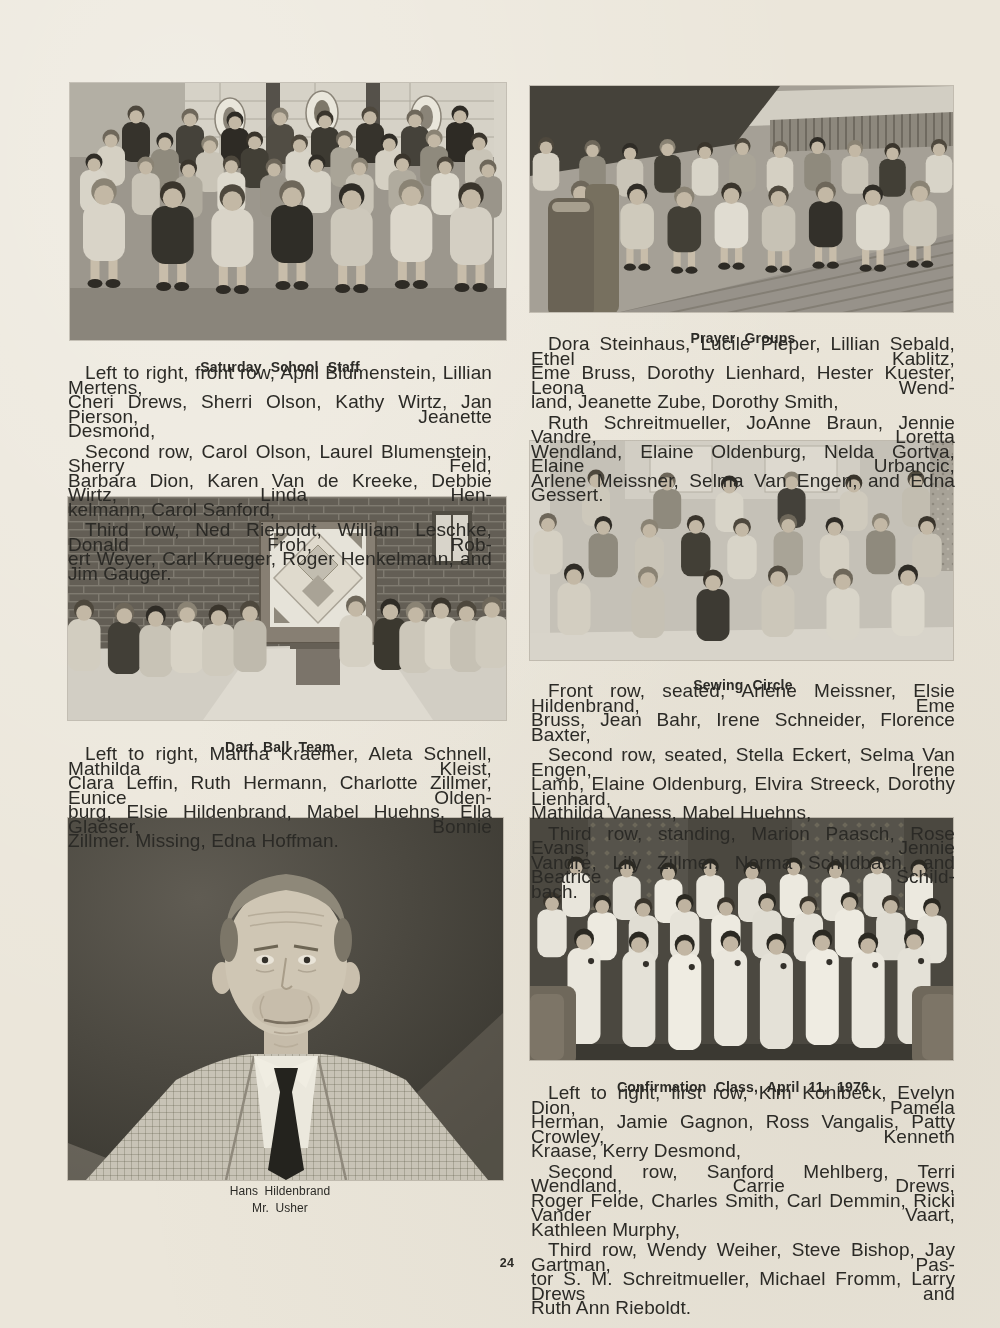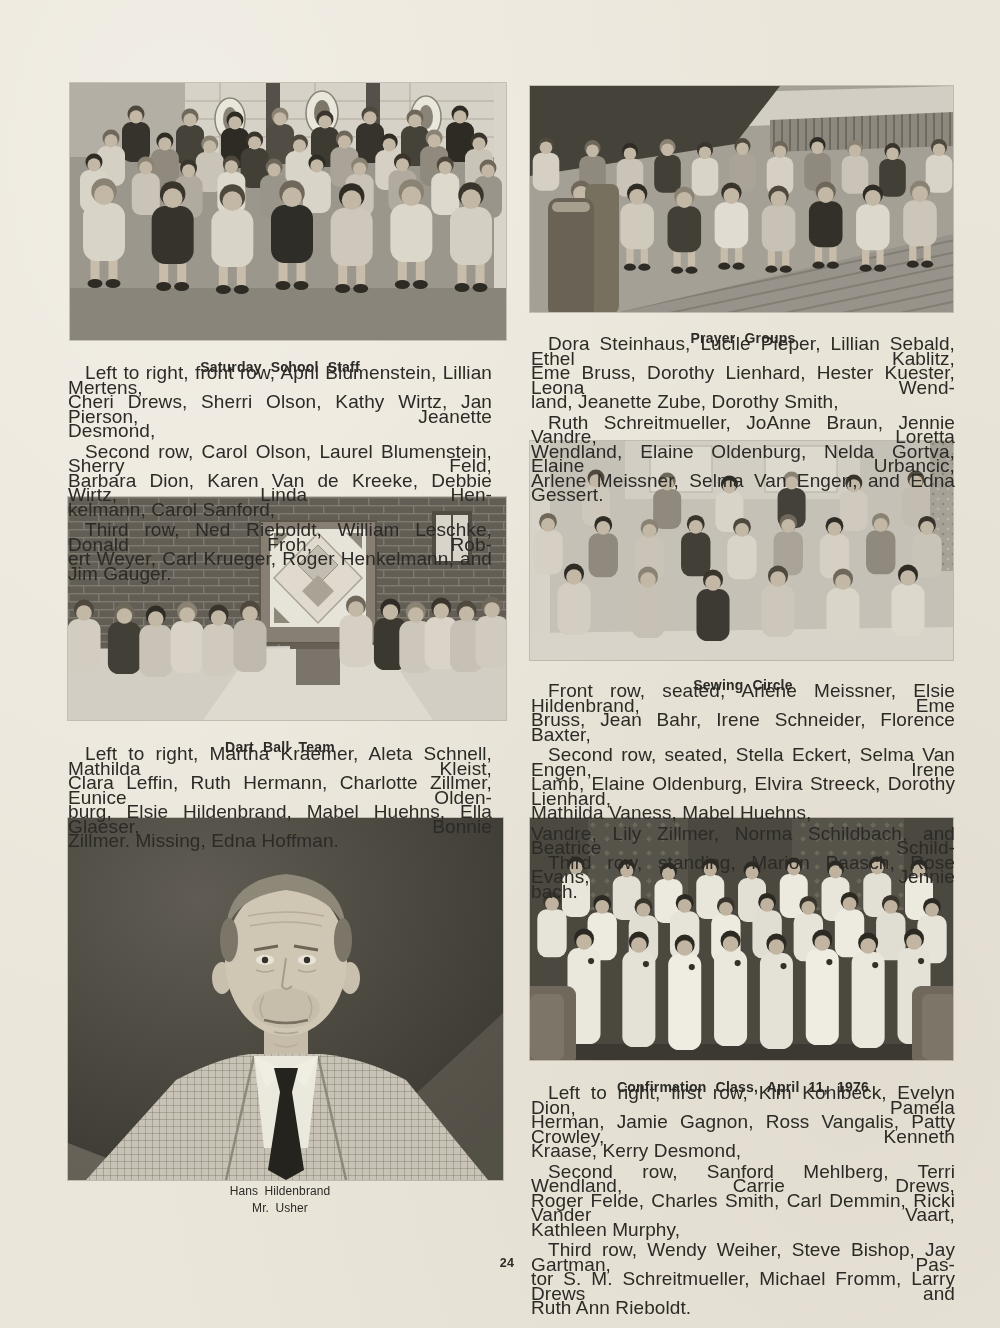--- a/index.html
+++ b/index.html
@@ -682,22 +682,22 @@
       <div class="cap-par">
         <div class="cap-line first">Front row, seated, Arlene Meissner, Elsie Hildenbrand, Eme</div>
         <div class="cap-line last">Bruss, Jean Bahr, Irene Schneider, Florence Baxter,</div>
       </div>
       <div class="cap-par">
         <div class="cap-line first">Second row, seated, Stella Eckert, Selma Van Engen, Irene</div>
         <div class="cap-line">Lamb, Elaine Oldenburg, Elvira Streeck, Dorothy Lienhard,</div>
         <div class="cap-line last">Mathilda Vaness, Mabel Huehns,</div>
       </div>
       <div class="cap-par">
+        <div class="cap-line first">Third row, standing, Marion Paasch, Rose Evans, Jennie</div>
         <div class="cap-line">Vandre, Lily Zillmer, Norma Schildbach, and Beatrice Schild-</div>
-        <div class="cap-line first">Third row, standing, Marion Paasch, Rose Evans, Jennie</div>
         <div class="cap-line last">bach.</div>
       </div>
     </div>
 
   <div class="center-cap" style="left:68px;top:1183px;">
       <div class="cap-line">Hans Hildenbrand</div>
       <div class="cap-line">Mr. Usher</div>
     </div>
 
   <h2 class="sec-title" style="left:531px;top:1068px;">Confirmation Class, April 11, 1976</h2>

